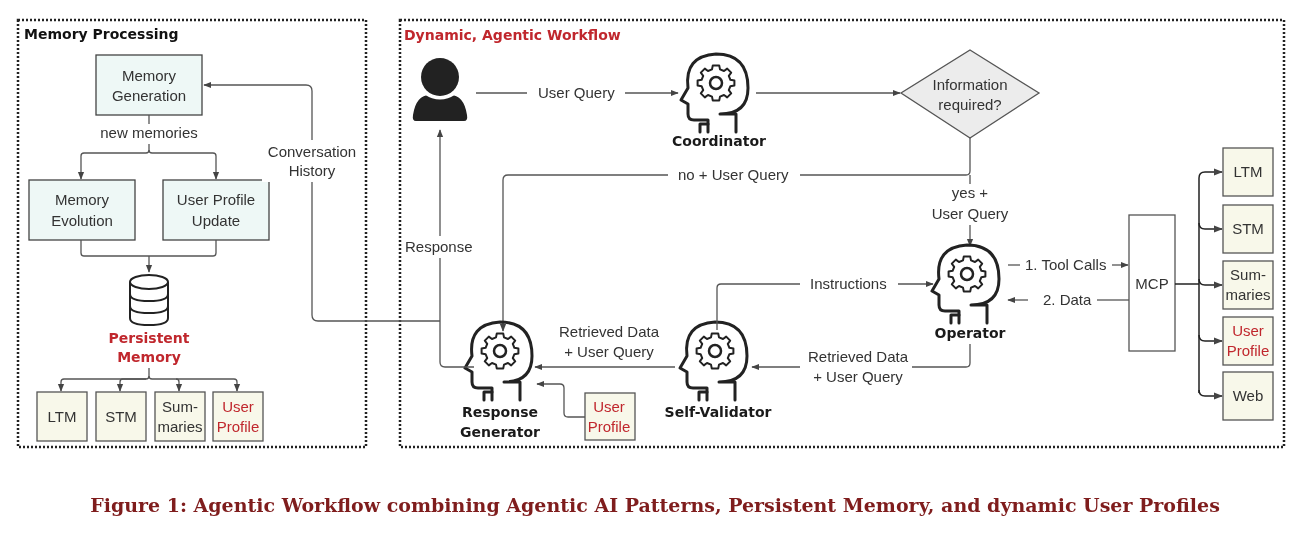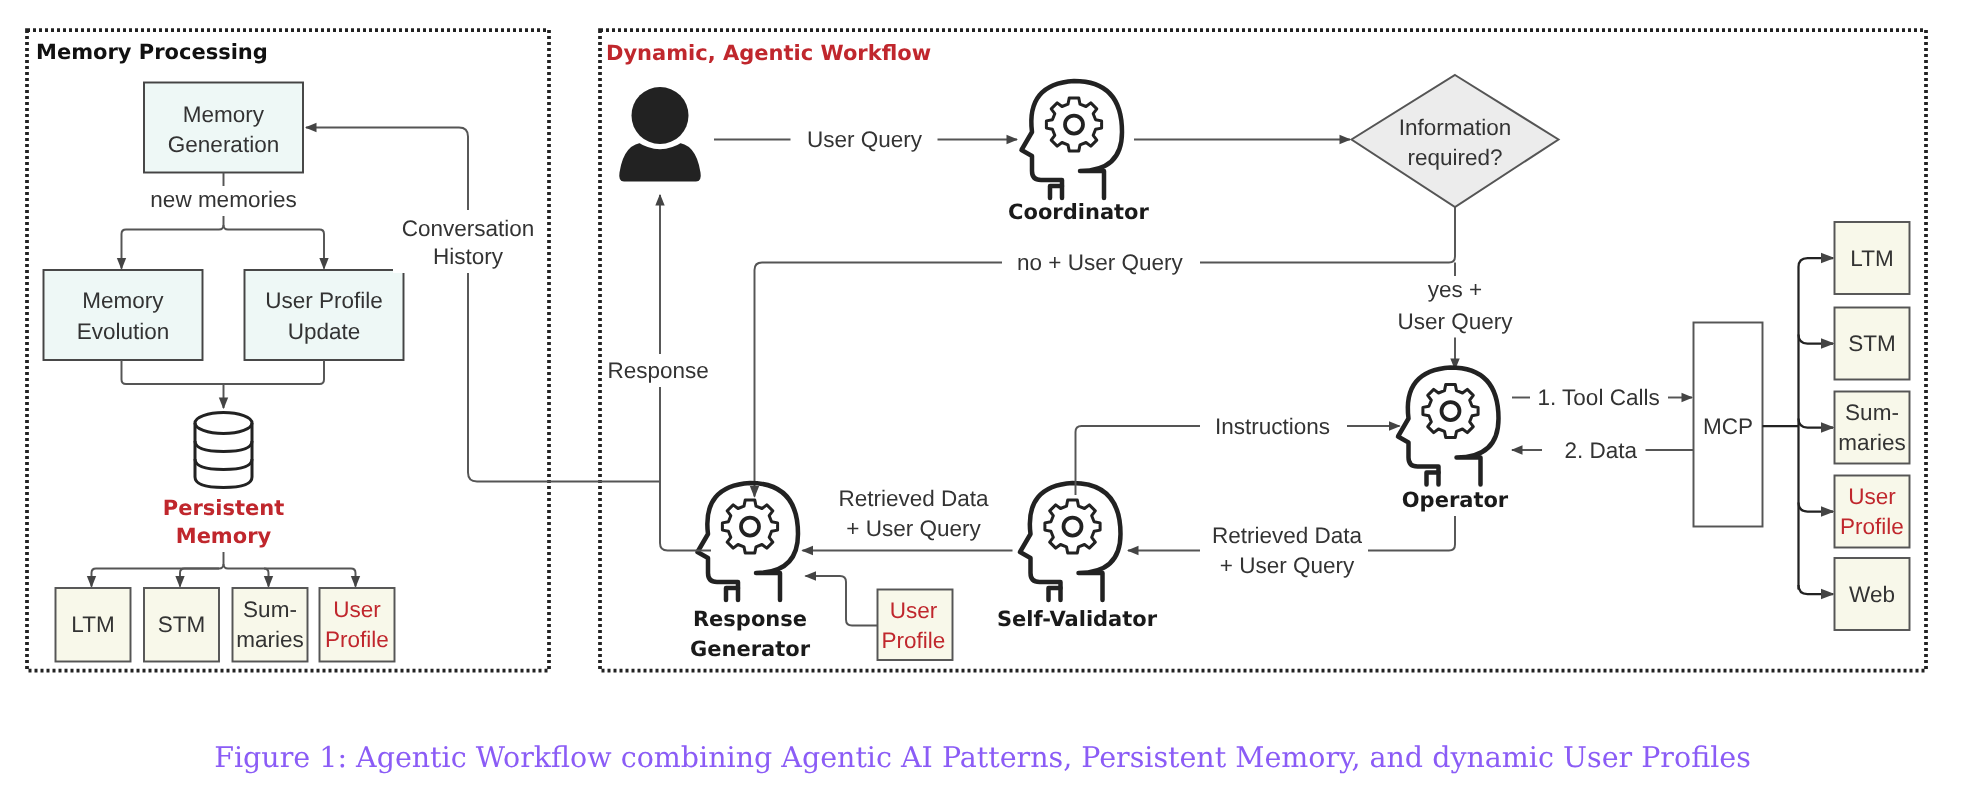--- a/index.html
+++ b/index.html
@@ -14,21 +14,21 @@
     .box-white { fill: #ffffff; stroke: #555; stroke-width: 1.3; }
     .diamond { fill: #ececec; stroke: #555; stroke-width: 1.3; }
     .t { font-family: "Liberation Sans", "DejaVu Sans", sans-serif; font-size: 15px; fill: #333; }
     .t-red { font-family: "Liberation Sans", "DejaVu Sans", sans-serif; font-size: 15px; fill: #c0272d; }
     .t-bold { font-family: "DejaVu Sans", sans-serif; font-size: 14px; font-weight: bold; fill: #1a1a1a; }
     .t-title { font-family: "DejaVu Sans", sans-serif; font-size: 14px; font-weight: bold; fill: #111; }
     .t-title-red { font-family: "DejaVu Sans", sans-serif; font-size: 14px; font-weight: bold; fill: #c0272d; }
     .t-red-bold { font-family: "DejaVu Sans", sans-serif; font-size: 14px; font-weight: bold; fill: #c0272d; }
     .agent-stroke { fill: none; stroke: #222; stroke-width: 3; stroke-linecap: round; stroke-linejoin: round; }
     .caption { position: absolute; left: 0; top: 494px; width: 1310px; text-align: center;
-               font-family: "DejaVu Serif", "Liberation Serif", serif; font-weight: normal; font-size: 19px; color: #8b5cf6; }
+               font-family: "DejaVu Serif", "Liberation Serif", serif; font-weight: bold; font-size: 19px; color: #7f1d1d; }
   </style>
 </head>
 <body>
 
 <svg id="diagram" width="1310" height="480" viewBox="0 0 1310 480" xmlns="http://www.w3.org/2000/svg">
   <defs>
     <marker id="arr" viewBox="0 0 10 10" refX="9" refY="5" markerWidth="6" markerHeight="6" orient="auto-start-reverse">
       <path d="M0,1 L10,5 L0,9 z" fill="#444"></path>
     </marker>
     <g id="agent-icon">

